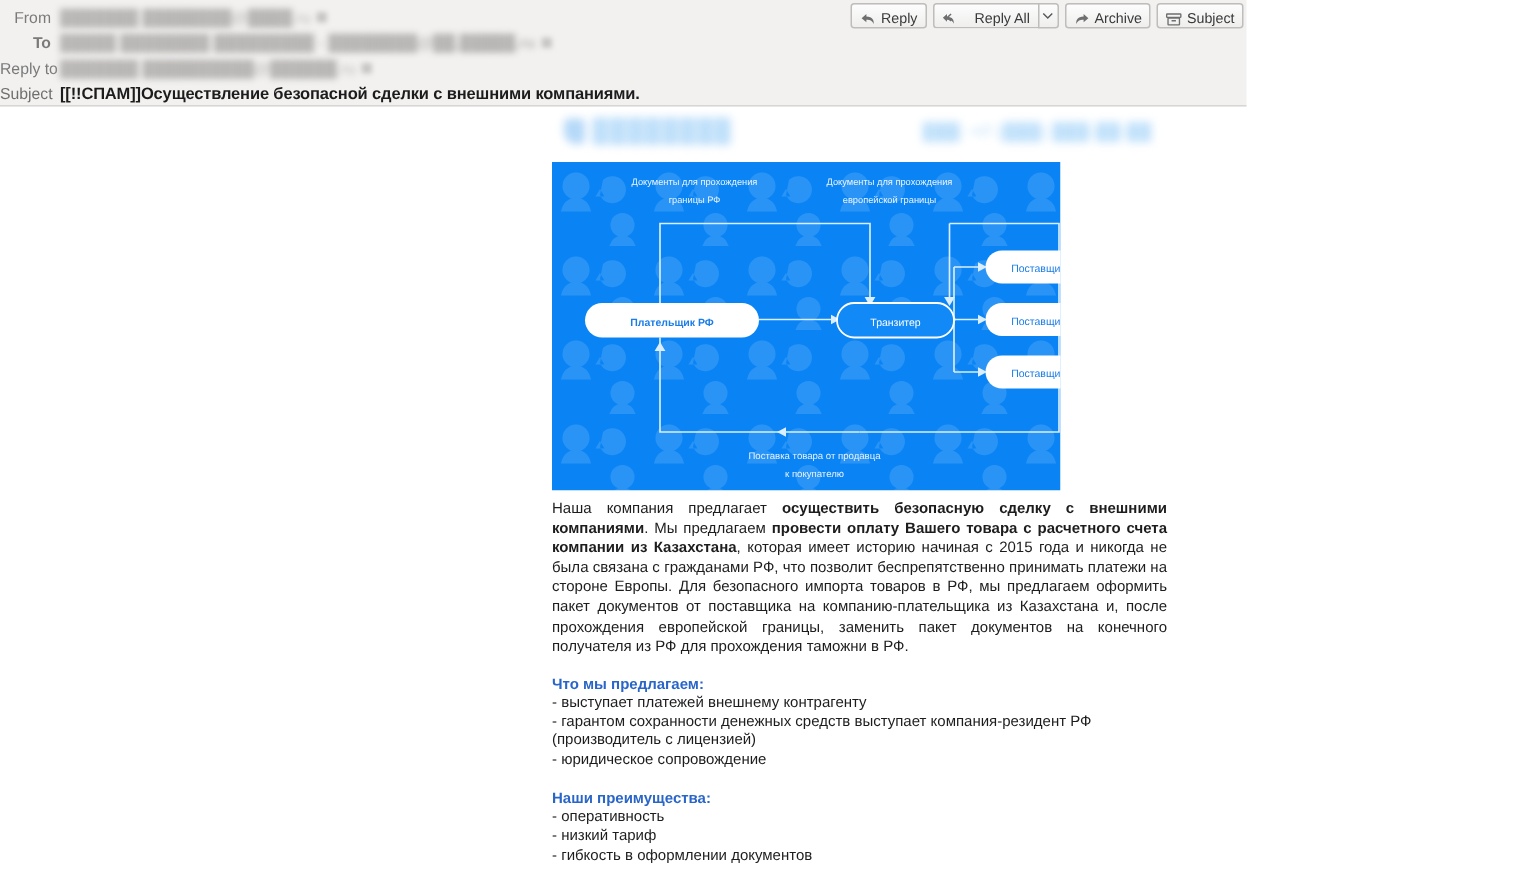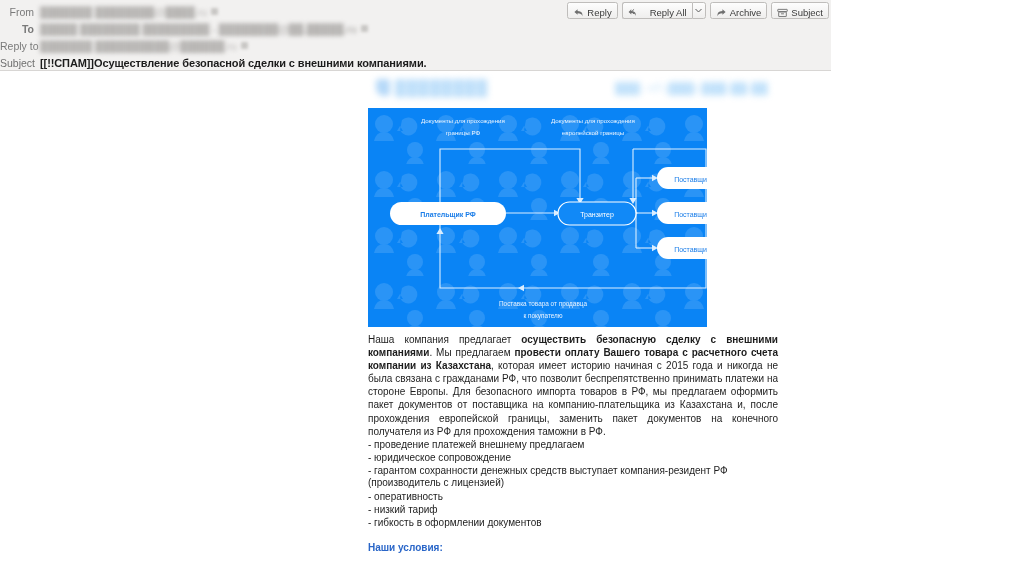--- a/index.html
+++ b/index.html
@@ -353,24 +353,26 @@
           <text x="327" y="143.5" font-family="Liberation Sans, sans-serif" font-size="7" fill="#1a7de8" text-anchor="middle">Поставщик 3</text>
         </g>
 
         <text x="175" y="198" font-family="Liberation Sans, sans-serif" font-size="6.4" fill="#e7f2ff" text-anchor="middle">Поставка товара от продавца</text>
         <text x="175" y="210" font-family="Liberation Sans, sans-serif" font-size="6.4" fill="#e7f2ff" text-anchor="middle">к покупателю</text>
       </svg>
     </div>
 
     <p class="para"><span>Наша компания предлагает </span><b>осуществить безопасную сделку с внешними компаниями</b><span>. Мы предлагаем </span><b>провести оплату Вашего товара с расчетного счета компании из Казахстана</b><span>, которая имеет историю начиная с 2015 года и никогда не была связана с гражданами РФ, что позволит беспрепятственно принимать платежи на стороне Европы. Для безопасного импорта товаров в РФ, мы предлагаем оформить пакет документов от поставщика на компанию-плательщика из Казахстана и, после прохождения европейской границы, заменить пакет документов на конечного получателя из РФ для прохождения таможни в РФ.</span></p>
 
-    <p class="bullet">- проведение платежей внешнему предлагаем</p>
+    <p class="sect-head">Что мы предлагаем:</p>
+    <p class="bullet">- выступает платежей внешнему контрагенту</p>
+    <p class="bullet">- гарантом сохранности денежных средств выступает компания-резидент РФ (производитель с лицензией)</p>
     <p class="bullet">- юридическое сопровождение</p>
-    <p class="bullet">- гарантом сохранности денежных средств выступает компания-резидент РФ (производитель с лицензией)</p>
-
+
+    <p class="sect-head">Наши преимущества:</p>
     <p class="bullet">- оперативность</p>
     <p class="bullet">- низкий тариф</p>
     <p class="bullet">- гибкость в оформлении документов</p>
 
     <p class="sect-head">Наши условия:</p>
 
   </div>
 </div>
 
 </body></html>

